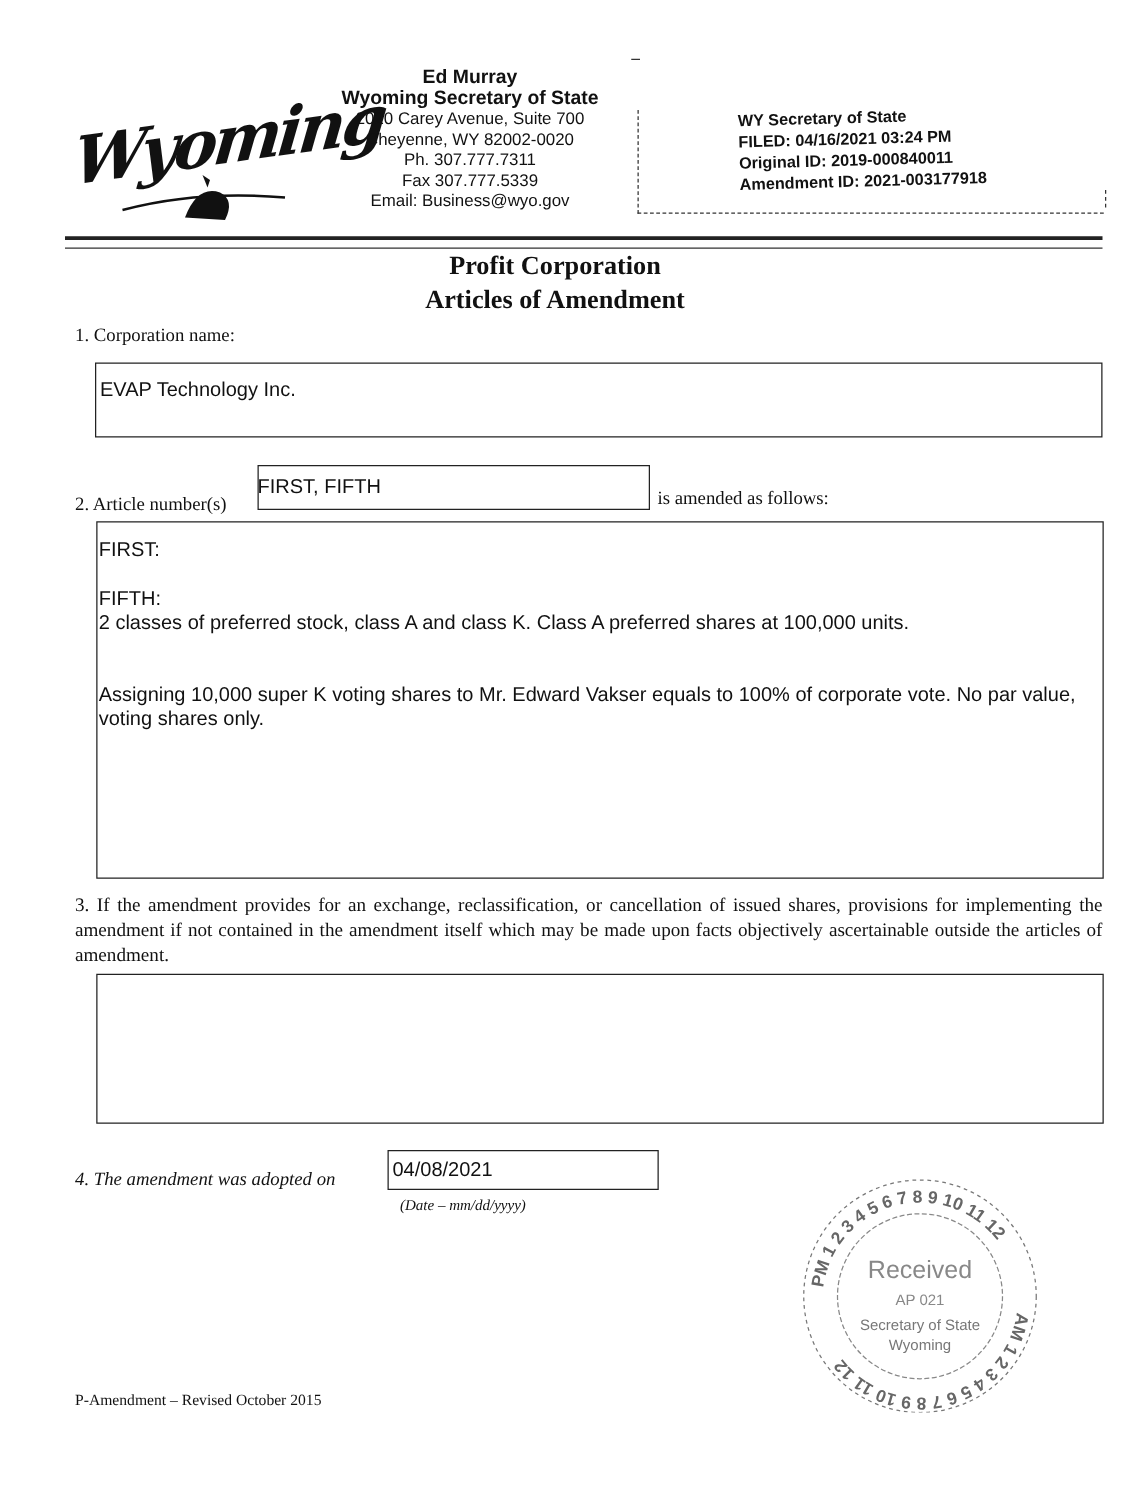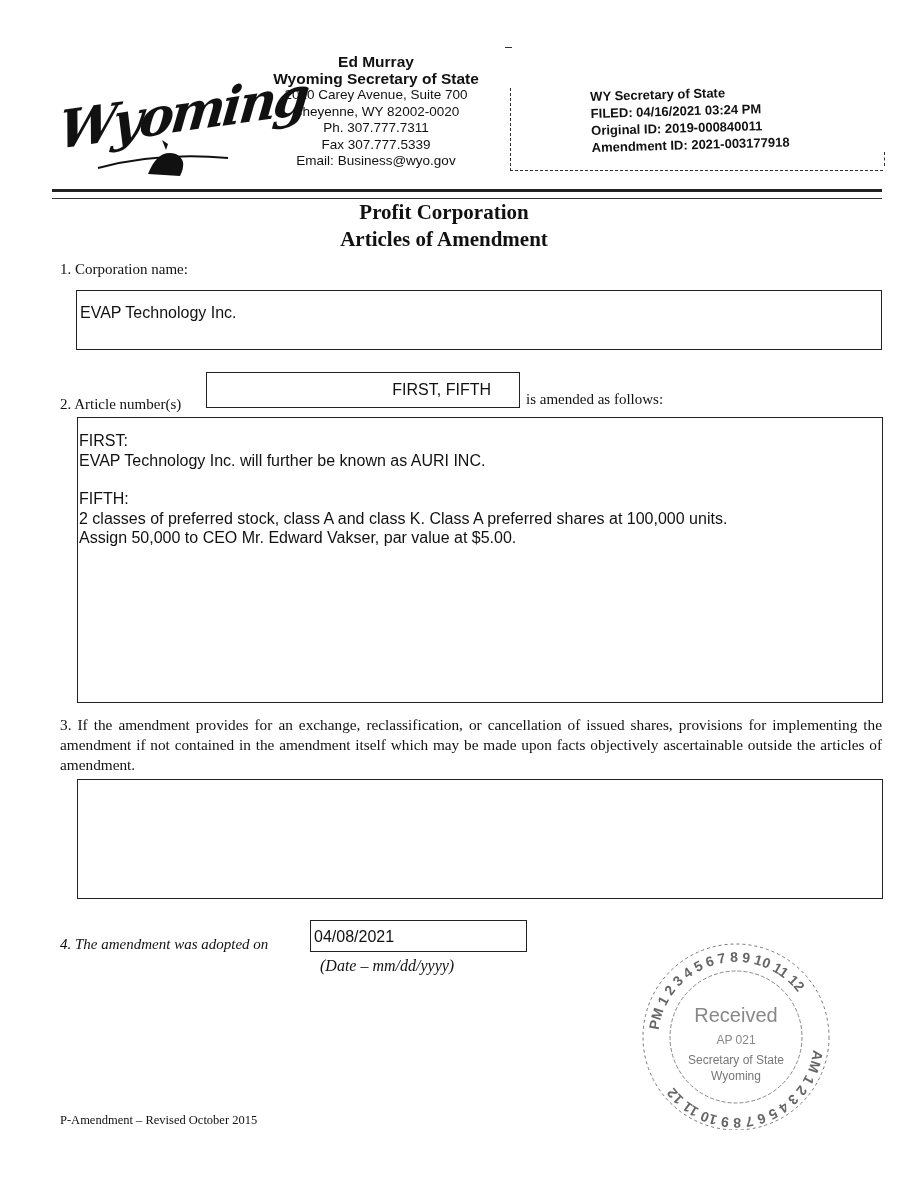--- a/index.html
+++ b/index.html
@@ -33,35 +33,35 @@
   .label { font-size: 15px; }
   .box { border: 1.5px solid #222; background: #fff; }
   .field-text { font-size: 16px; }
 
   .q1-label { left: 60px; top: 261px; }
   .q1-box { left: 76px; top: 290px; width: 804px; height: 58px; }
   .q1-value { left: 80px; top: 304px; }
 
   .q2-label { left: 60px; top: 396px; }
   .q2-box { left: 206px; top: 372px; width: 312px; height: 34px; }
-  .q2-value { left: 206px; top: 381px; width: 285px; text-align: right; }
+  .q2-value { left: 206px; top: 381px; width: 285px; text-align: left; }
   .q2-suffix { left: 526px; top: 391px; }
 
   .q2-text-box { left: 77px; top: 417px; width: 804px; height: 284px; }
   .amend-body { left: 79px; top: 431px; width: 800px; font-size: 16px; line-height: 19.5px; }
   .amend-body p { margin: 0; }
   .amend-body .gap { height: 19px; }
 
   .q3-text { left: 60px; top: 715px; width: 822px; font-size: 15.3px; line-height: 20px; text-align: justify; }
   .q3-box { left: 77px; top: 779px; width: 804px; height: 118px; }
 
   .q4-label { left: 60px; top: 936px; font-style: italic; }
   .q4-box { left: 310px; top: 920px; width: 215px; height: 30px; }
   .q4-value { left: 314px; top: 928px; }
-  .q4-hint { left: 320px; top: 957px; font-size: 16px; font-style: italic; }
+  .q4-hint { left: 320px; top: 957px; font-size: 12px; font-style: italic; }
 
   .footer { left: 60px; top: 1113px; font-size: 12.5px; }
 
   .stamp { left: 636px; top: 940px; width: 200px; height: 190px; }
 </style>
 </head>
 <body>
 
 <div class="abs logo">
   <div class="abs logo-text">Wyoming</div>
@@ -102,27 +102,26 @@
 <div class="abs field-text q1-value sans">EVAP Technology Inc.</div>
 
 <div class="abs label q2-label serif">2. Article number(s)</div>
 <div class="abs box q2-box"></div>
 <div class="abs field-text q2-value sans">FIRST, FIFTH</div>
 <div class="abs label q2-suffix serif">is amended as follows:</div>
 
 <div class="abs box q2-text-box"></div>
 <div class="abs amend-body sans">
   <p>FIRST:</p>
-  <p>EVAP Technology Inc. will further be known as AURI INC.</p>
   <div class="gap"></div>
   <p>FIFTH:</p>
   <p>2 classes of preferred stock, class A and class K. Class A preferred shares at 100,000 units.</p>
-  <p>Assign 50,000 to CEO Mr. Edward Vakser, par value at $5.00.</p>
   <div class="gap"></div>
   <div class="gap"></div>
+  <p>Assigning 10,000 super K voting shares to Mr. Edward Vakser equals to 100% of corporate vote. No par value, voting shares only.</p>
 </div>
 
 <div class="abs q3-text serif">3. If the amendment provides for an exchange, reclassification, or cancellation of issued shares, provisions for implementing the amendment if not contained in the amendment itself which may be made upon facts objectively ascertainable outside the articles of amendment.</div>
 <div class="abs box q3-box"></div>
 
 <div class="abs label q4-label serif">4. The amendment was adopted on</div>
 <div class="abs box q4-box"></div>
 <div class="abs field-text q4-value sans">04/08/2021</div>
 <div class="abs q4-hint serif">(Date – mm/dd/yyyy)</div>
 

